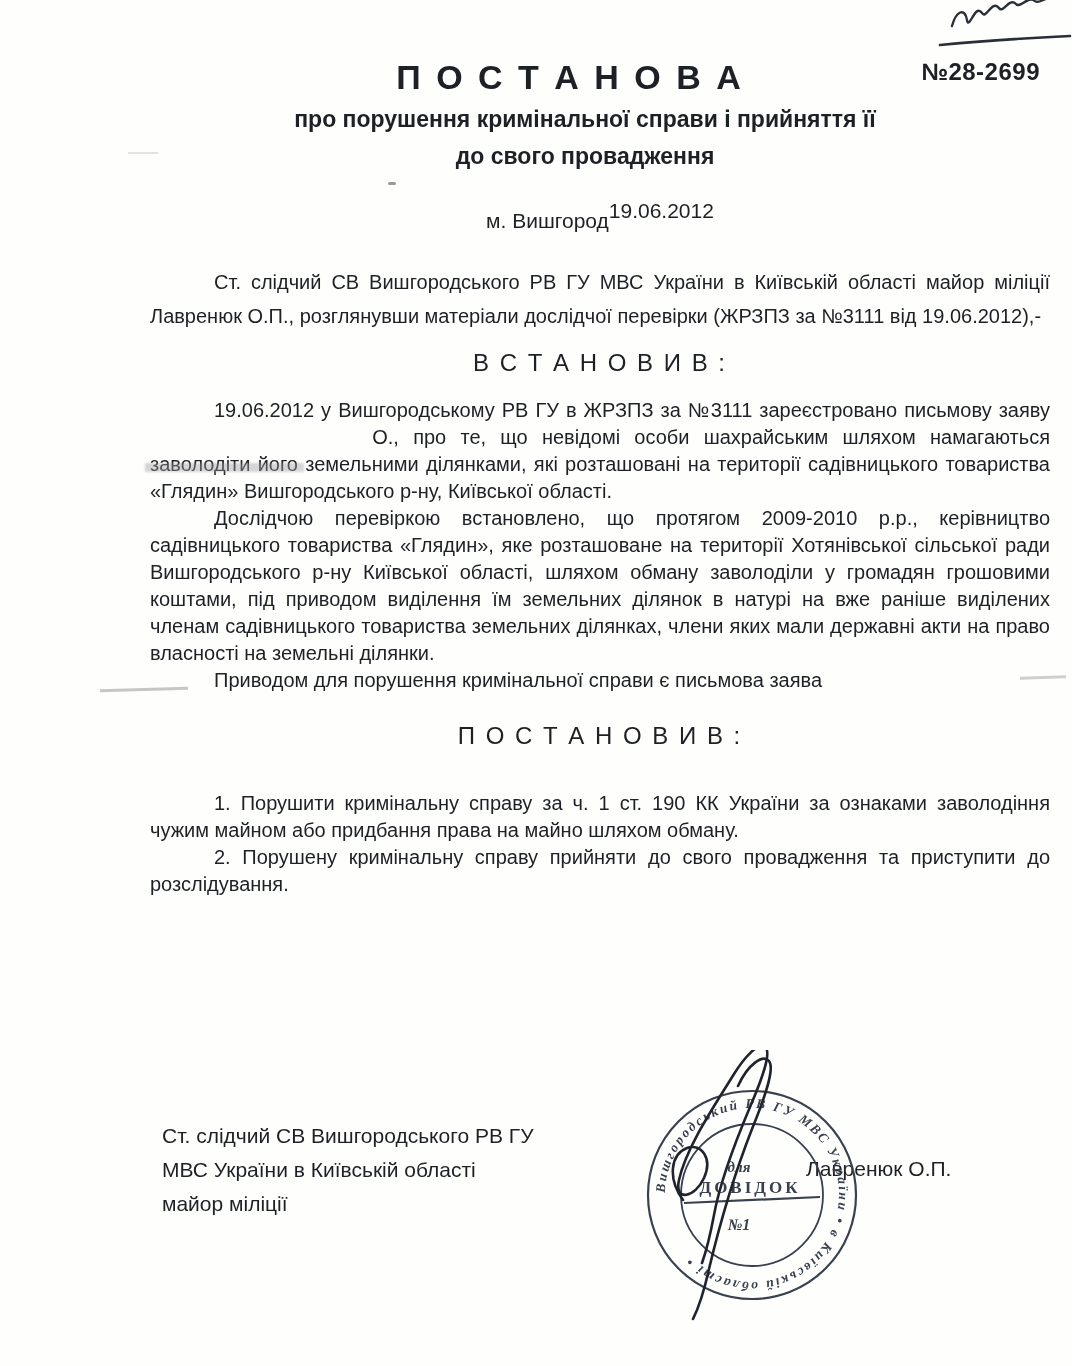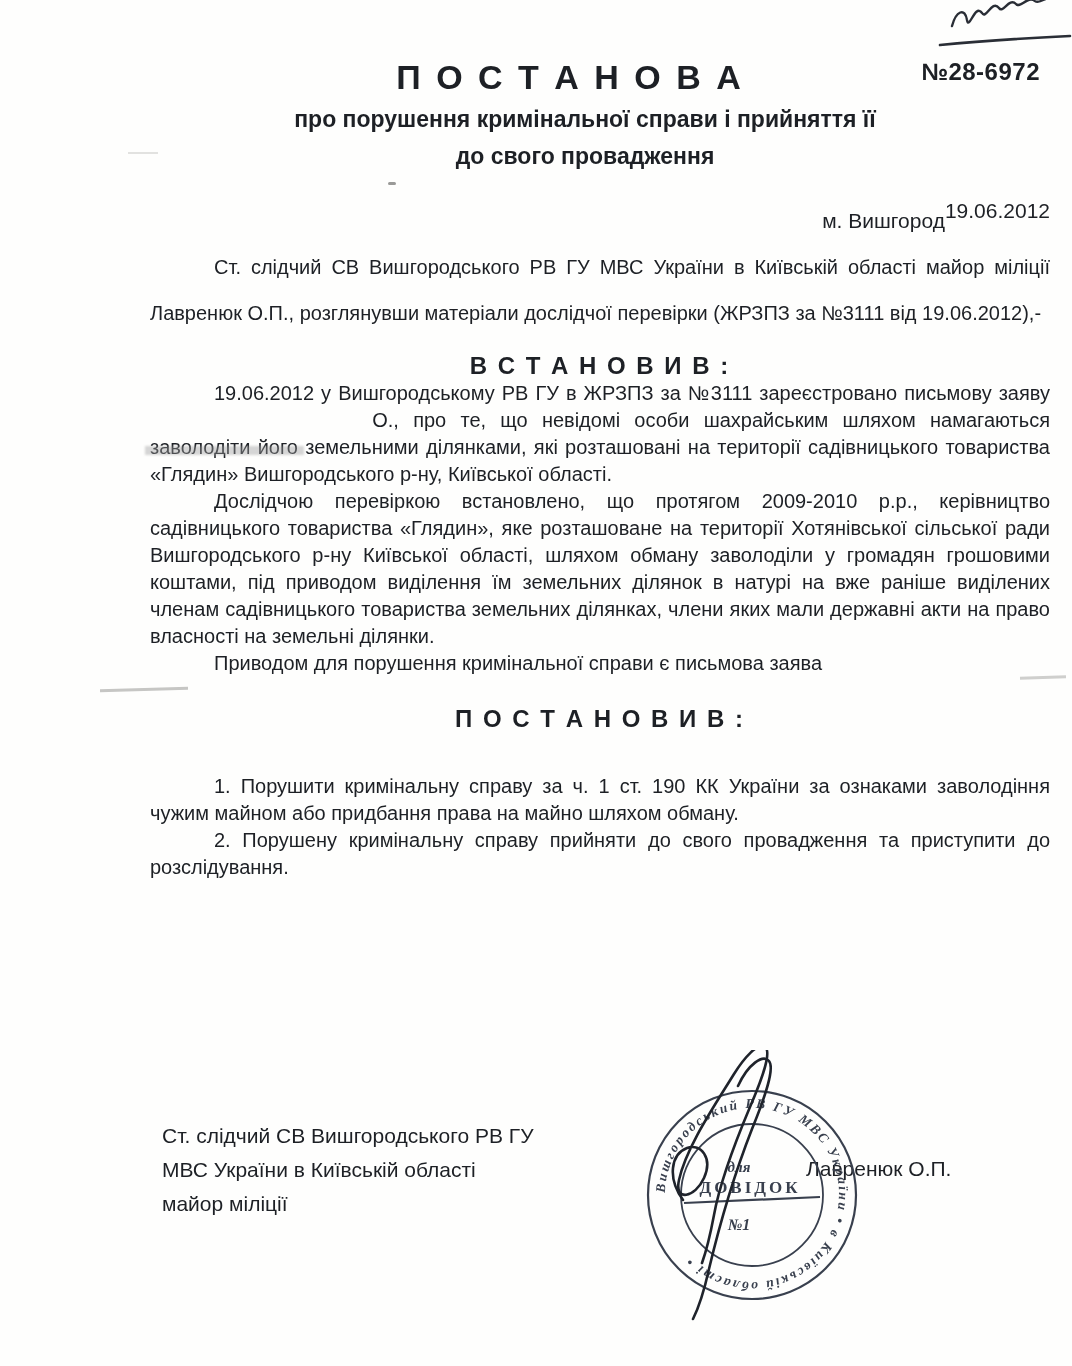--- a/index.html
+++ b/index.html
@@ -22,35 +22,35 @@
   }
   .doc-title{
     font-size:34px;font-weight:bold;letter-spacing:3px;
     margin:0 0 6px 0;padding-right:60px;
   }
   .doc-subtitle{
     font-size:23px;font-weight:bold;margin:4px;line-height:33px;
     padding-right:30px;
   }
   .city-date{
-    display:flex;justify-content:flex-end;align-items:flex-end;
+    display:flex;justify-content:center;align-items:flex-end;
     margin-top:26px;
   }
   .date{font-size:21px;margin-bottom:10px;}
   .city{font-size:21px;}
   .para{
     font-size:20px;line-height:27px;text-align:justify;
     text-indent:64px;margin:0;
   }
-  .intro{line-height:46px;margin-top:11px;}
+  .intro{line-height:34px;margin-top:32px;}
   .section-heading{
-    text-align:center;font-size:24px;font-weight:bold;
+    text-align:center;font-size:24px;font-weight:normal;
     letter-spacing:2px;margin:16px 0 0 0;
   }
-  .established-p1{margin-top:0;}
+  .established-p1{margin-top:20px;}
   .redaction-gap{
     display:inline-block;width:208px;height:1px;vertical-align:baseline;
   }
   .smudge{position:relative;}
   .smudge::after{
     content:"";position:absolute;left:-5px;right:-6px;top:46%;height:9px;
     background:rgba(158,158,158,.42);filter:blur(1px);
     pointer-events:none;
   }
   .redacted-line{height:12px;}
@@ -88,21 +88,21 @@
   </div>
 
   <div class="artifact dash1"></div>
   <div class="artifact dash2"></div>
   <div class="artifact dot1"></div>
   <div class="artifact dash3"></div>
 
   <div class="content">
 
     <div class="title-block">
-      <div class="doc-number">№28-6972</div>
+      <div class="doc-number">№28-2699</div>
       <h1 class="doc-title">П О С Т А Н О В А</h1>
       <p class="doc-subtitle">про порушення кримінальної справи і прийняття її</p>
       <p class="doc-subtitle">до свого провадження</p>
     </div>
 
     <div class="city-date">
       <span class="city">м. Вишгород</span>
       <span class="date">19.06.2012</span>
     </div>
 

